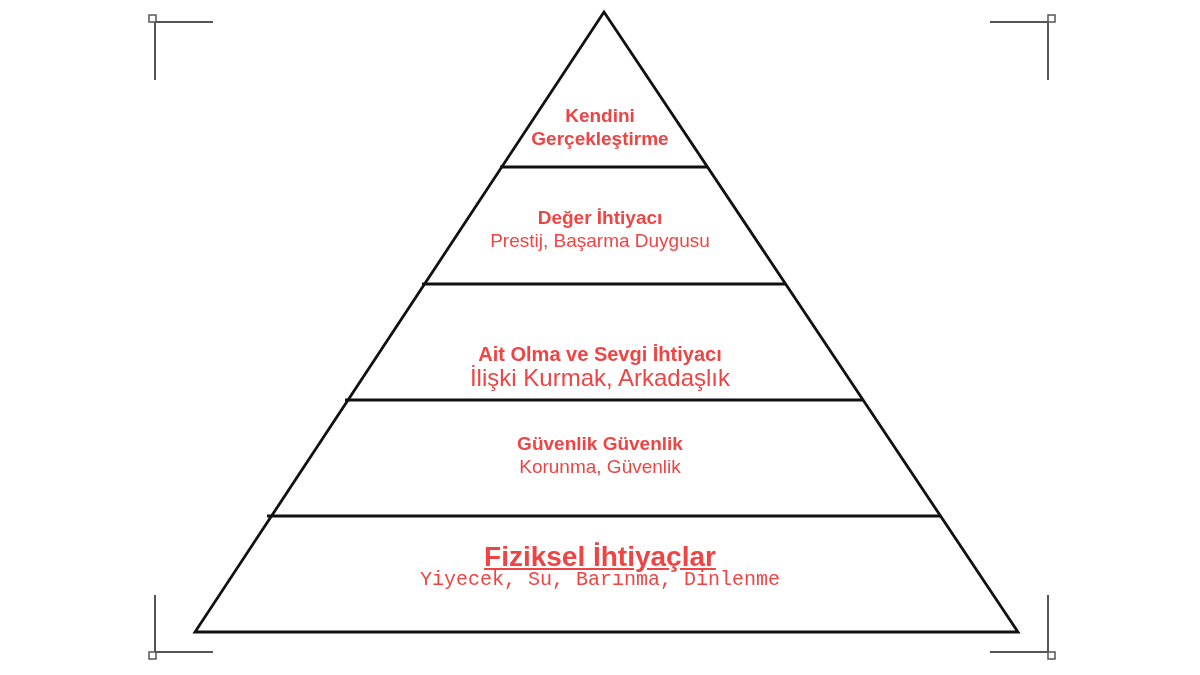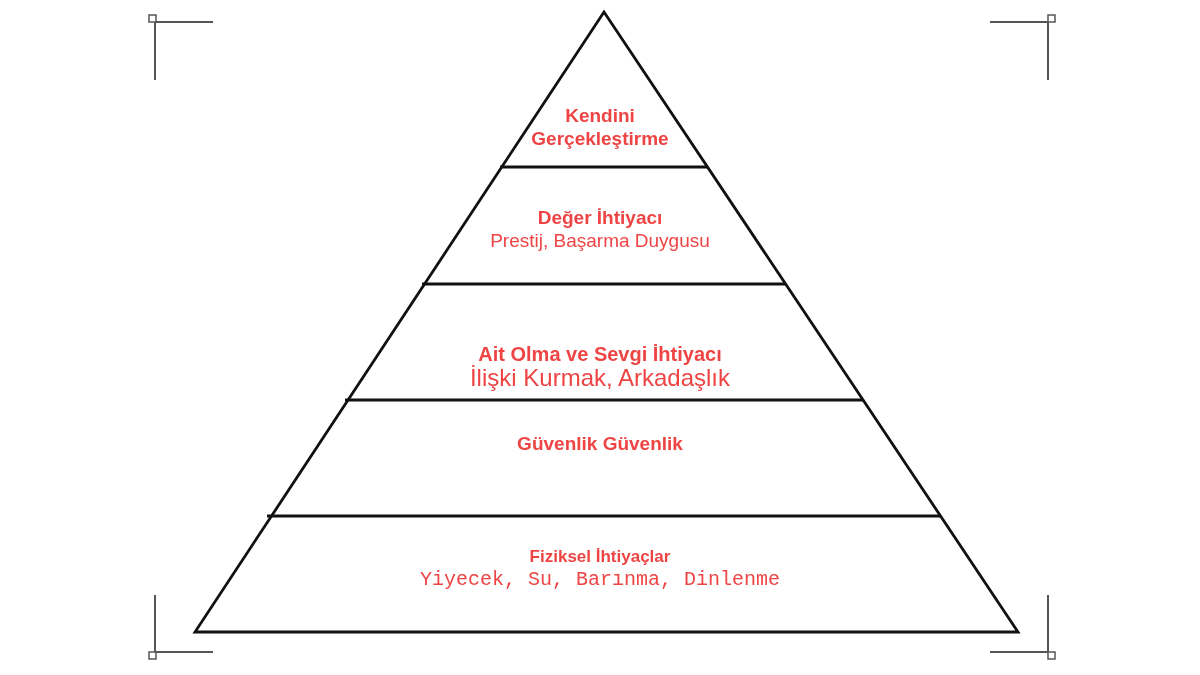--- a/index.html
+++ b/index.html
@@ -58,18 +58,19 @@
   <span class="sub">Prestij, Başarma Duygusu</span>
 </div>
 
 <div class="label" style="top:321px;margin-top:22px;">
   <span class="title" style="font-size:20px;">Ait Olma ve Sevgi İhtiyacı</span>
   <span class="sub" style="font-size:24px;">İlişki Kurmak, Arkadaşlık</span>
 </div>
 
 <div class="label" style="top:432px;">
   <span class="title">Güvenlik Güvenlik</span>
+  <span class="sub">Korunma, Güvenlik</span>
 </div>
 
 <div class="label" style="top:545px;">
-  <span class="title" style="font-size:17px;">Fiziksel İhtiyaçlar</span>
+  <span class="title" style="font-size:28px;text-decoration:underline;">Fiziksel İhtiyaçlar</span>
   <span class="sub" style="font-size:20px;font-family:Liberation Mono, monospace;">Yiyecek, Su, Barınma, Dinlenme</span>
 </div>
 
 </body></html>

